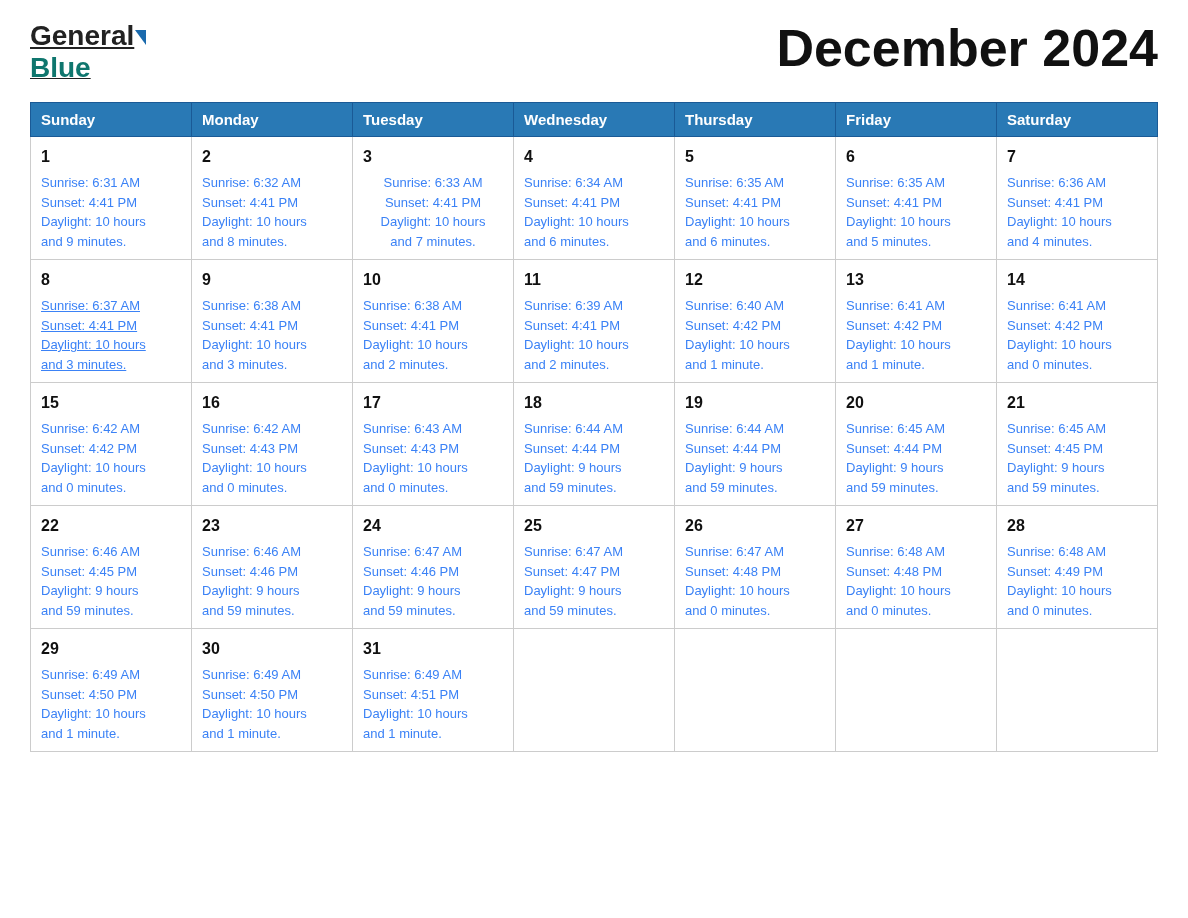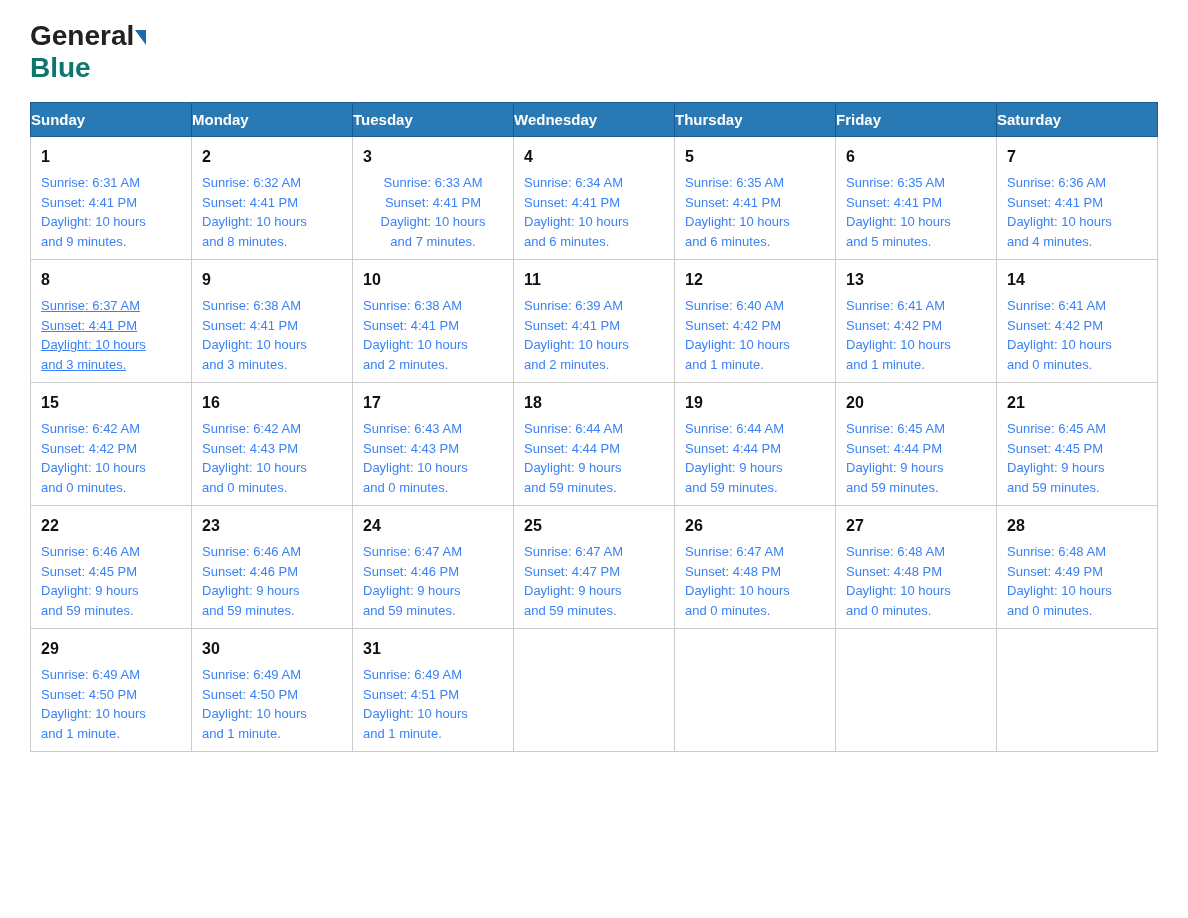--- a/index.html
+++ b/index.html
@@ -12,20 +12,21 @@
     .header {
       display: flex;
       justify-content: space-between;
       align-items: flex-start;
       margin-bottom: 18px;
     }
     .logo {
       display: flex;
       flex-direction: column;
       align-items: flex-start;
+      text-decoration: underline;
     }
     .title-block {
       text-align: right;
     }
     .month-title {
       font-size: 52px;
       font-weight: bold;
       color: #111;
       line-height: 1.1;
     }
@@ -35,21 +36,21 @@
       margin-top: 4px;
     }
     table {
       width: 100%;
       border-collapse: collapse;
       table-layout: fixed;
     }
     thead tr th {
       background-color: #2979b5;
       color: #fff;
-      padding: 8px 0;
+      padding: 8px 10px;
       font-size: 15px;
       font-weight: bold;
       text-align: left;
       border: 1px solid #1a5a96;
     }
     tbody tr td {
       vertical-align: top;
       padding: 8px 10px;
       border: 1px solid #ccc;
       font-size: 13px;
@@ -108,20 +109,21 @@
   <div class="logo">
     <div class="logo-row">
       <span class="logo-general-text">General</span>
       <span class="logo-triangle"></span>
     </div>
     <div>
       <span class="logo-blue-text">Blue</span>
     </div>
   </div>
   <div class="title-block">
+    <div class="month-title">December 2024</div>
   </div>
 </div>
 
 <table>
   <thead>
     <tr>
     <th>Sunday</th>
         <th>Monday</th>
         <th>Tuesday</th>
         <th>Wednesday</th>

